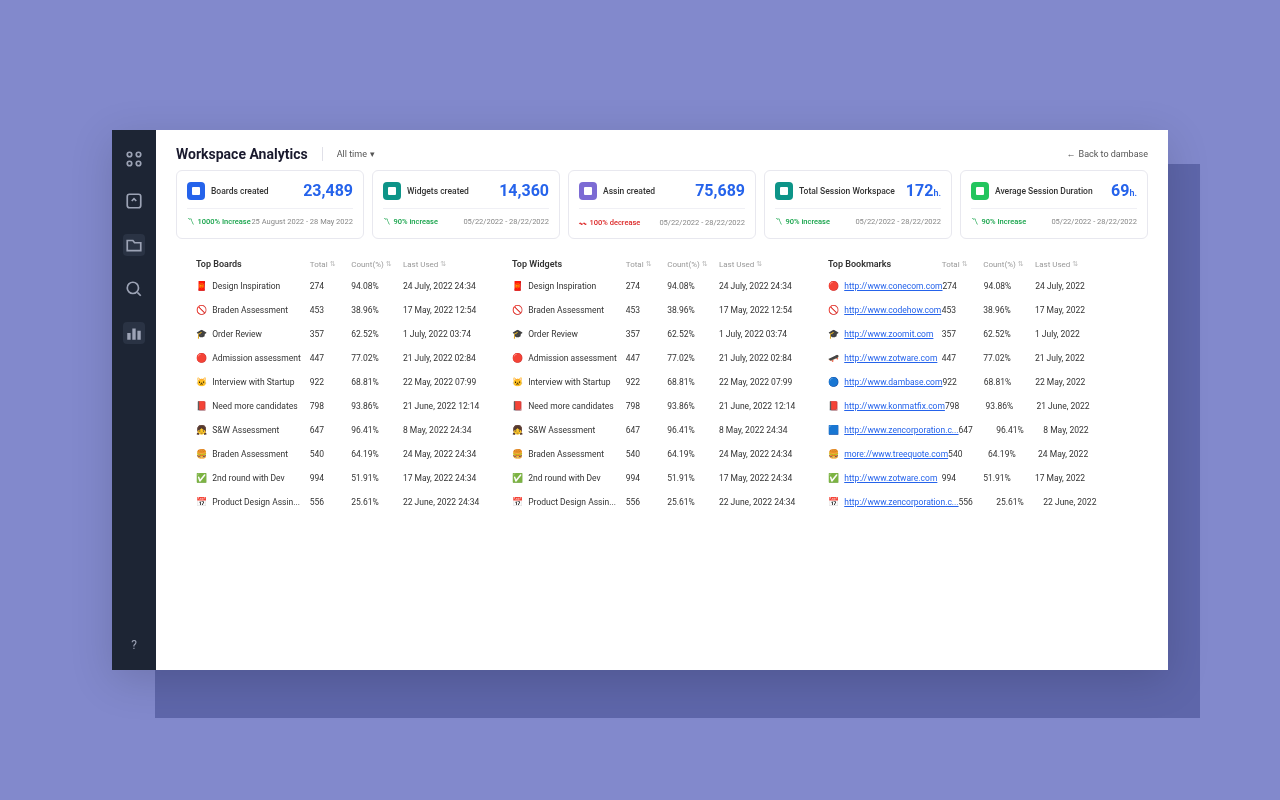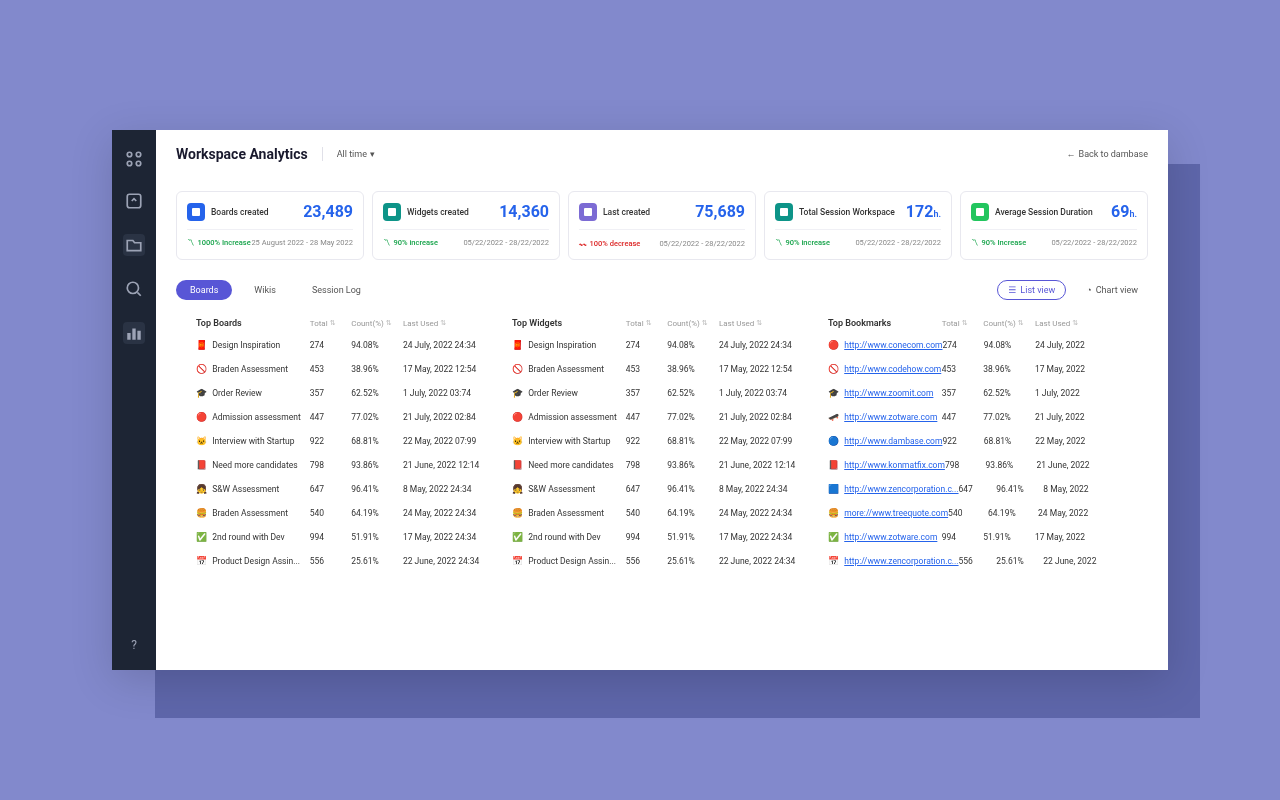--- a/index.html
+++ b/index.html
@@ -4,21 +4,21 @@
 <style>
 *{margin:0;padding:0;box-sizing:border-box;font-family:-apple-system,BlinkMacSystemFont,'Segoe UI',Roboto,sans-serif}
 body{background:#8289cc;width:1280px;height:800px;position:relative;overflow:hidden}
 .shadow{position:absolute;top:164px;left:155px;width:1045px;height:554px;background:#5e66aa}
 .app{position:absolute;top:130px;left:112px;width:1056px;height:540px;background:#fff;display:flex;box-shadow:0 10px 40px rgba(0,0,0,0.15)}
 .sidebar{width:44px;background:#1d2534;display:flex;flex-direction:column;align-items:center;padding-top:20px;gap:24px}
 .nav-icon{width:18px;height:18px;color:#9ca3b5;cursor:pointer;display:flex;align-items:center;justify-content:center}
 .nav-icon.active{background:#2a3344;border-radius:4px;padding:2px;width:22px;height:22px}
 .help{margin-top:auto;margin-bottom:18px;color:#9ca3b5;font-size:12px;cursor:pointer}
 .main{flex:1;padding:16px 20px;overflow:hidden}
-.header{display:flex;align-items:center;gap:14px;margin-bottom:29px}
+.header{display:flex;align-items:center;gap:14px;margin-bottom:8px}
 .title{font-size:14px;font-weight:700;color:#1a1a2e}
 .divider{width:1px;height:14px;background:#e0e0e8}
 .timesel{font-size:9px;color:#555;cursor:pointer;display:flex;gap:3px}
 .back{margin-left:auto;font-size:9px;color:#555;cursor:pointer;display:flex;align-items:center;gap:3px}
 .cards{display:flex;gap:8px;margin-bottom:20px}
 .card{flex:1;border:1px solid #e8e8ef;border-radius:6px;padding:10px;background:#fff}
 .card-top{display:flex;align-items:center;gap:6px;margin-bottom:8px}
 .card-ico{width:18px;height:18px;border-radius:4px;display:flex;align-items:center;justify-content:center}
 .card-ico svg{width:10px;height:10px}
 .c-blue{background:#2563eb}.c-green{background:#0d9488}.c-purple{background:#7c6bd4}.c-teal{background:#0d9488}.c-lime{background:#22c55e}
@@ -137,21 +137,21 @@
             <div>05/22/2022 - 28/22/2022</div>
           </div>
         </div>
         <div class="card">
           <div class="card-top">
             <div class="card-ico c-purple">
               <svg viewBox="0 0 10 10" fill="#fff">
                 <rect x="1" y="1" width="8" height="8" rx="1"></rect>
               </svg>
             </div>
-            <div class="card-label">Last created</div>
+            <div class="card-label">Assin created</div>
             <div class="card-val">75,689<span class="card-unit"></span></div>
           </div>
           <div class="card-bot">
             <div class="trend down">
               <span>〰</span>
               <span>100% decrease</span>
             </div>
             <div>05/22/2022 - 28/22/2022</div>
           </div>
         </div>
@@ -185,35 +185,20 @@
           </div>
           <div class="card-bot">
             <div class="trend up">
               <span>〽</span>
               <span>90% Increase</span>
             </div>
             <div>05/22/2022 - 28/22/2022</div>
           </div>
         </div>
       </div>
-    <div class="tabs">
-      <div class="tab active">Boards</div>
-        <div class="tab">Wikis</div>
-        <div class="tab">Session Log</div>
-        <div class="views">
-        <div class="view-btn active">
-            <span>☰</span>
-            <span>List view</span>
-          </div>
-        <div class="view-btn">
-            <span>◔</span>
-            <span>Chart view</span>
-          </div>
-      </div>
-    </div>
     <div class="tables">
         <div class="tbl">
           <div class="tbl-head">
             <div class="col">Top Boards</div>
             <div class="col">Total <span class="sort">⇅</span></div>
             <div class="col">Count(%) <span class="sort">⇅</span></div>
             <div class="col">Last Used <span class="sort">⇅</span></div>
           </div>
           <div class="row">
             <div class="col">

